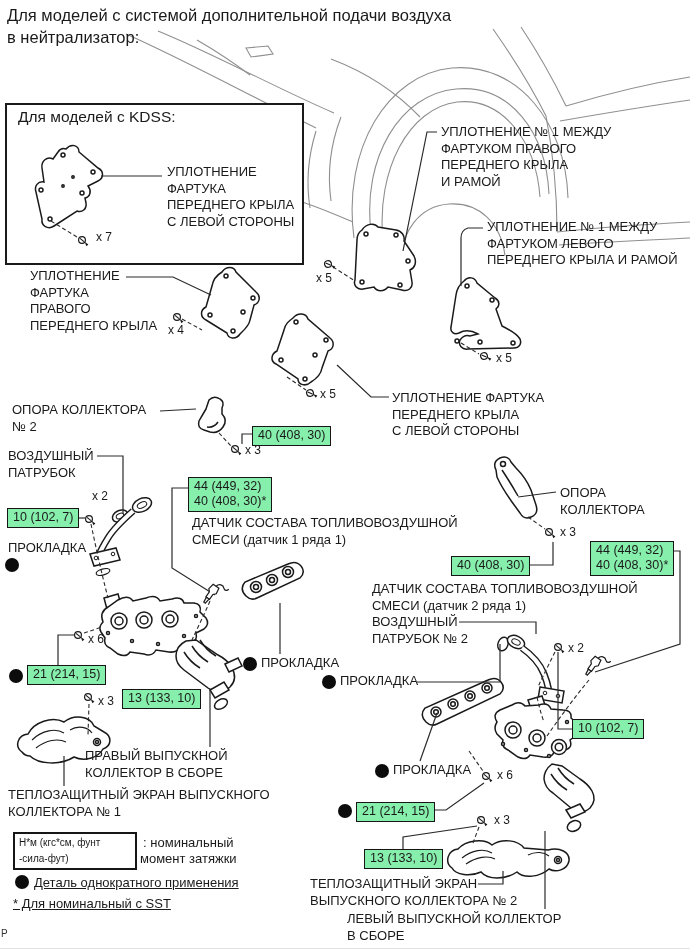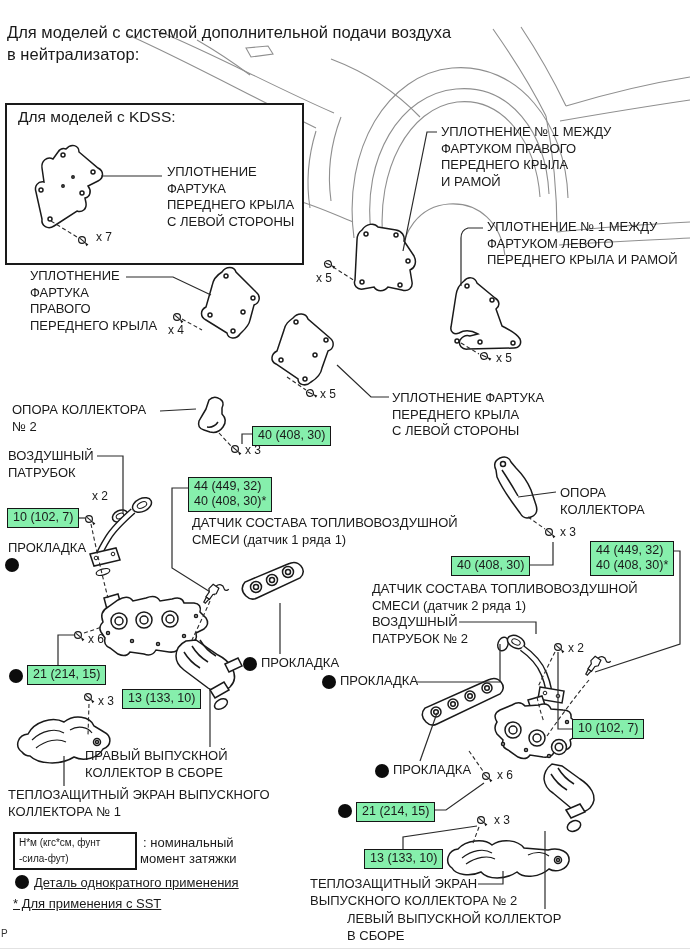--- a/index.html
+++ b/index.html
@@ -274,21 +274,21 @@
     <use href="#scr" transform="translate(486,776)"></use>
     <use href="#scr" transform="translate(481,820)"></use>
   </g>
 
   <g>
     <use href="#sns" transform="translate(212,592) rotate(35)"></use>
     <use href="#sns" transform="translate(594,664) rotate(35)"></use>
   </g>
 </svg>
 
-<div class="hdr" style="left:7px;top:22px">Для моделей с системой дополнительной подачи воздуха
+<div class="hdr" style="left:7px;top:5px">Для моделей с системой дополнительной подачи воздуха
 в нейтрализатор:</div>
 
 <div class="kdss-title" style="left:18px;top:108px">Для моделей с KDSS:</div>
 <div class="lbl" style="left:167px;top:164px">УПЛОТНЕНИЕ
 ФАРТУКА
 ПЕРЕДНЕГО КРЫЛА
 С ЛЕВОЙ СТОРОНЫ</div>
 <div class="cnt" style="left:96px;top:230px">x 7</div>
 
 <div class="lbl" style="left:441px;top:124px">УПЛОТНЕНИЕ № 1 МЕЖДУ
@@ -370,18 +370,18 @@
 ВЫПУСКНОГО КОЛЛЕКТОРА № 2</div>
 <div class="lbl" style="left:347px;top:911px">ЛЕВЫЙ ВЫПУСКНОЙ КОЛЛЕКТОР
 В СБОРЕ</div>
 
 <div class="legbox" style="left:13px;top:832px">Н*м (кгс*см, фунт
 -сила-фут)</div>
 <div class="legdesc" style="left:140px;top:835px">: номинальный
 момент затяжки</div>
 <div class="dot" style="left:15px;top:875px"></div>
 <div class="note" style="left:34px;top:875px">Деталь однократного применения</div>
-<div class="note" style="left:13px;top:896px">* Для применения с SST</div>
+<div class="note" style="left:13px;top:896px">* Для номинальный с SST</div>
 
 <div class="pmark" style="left:1px;top:928px">P</div>
 <div class="pageline"></div>
 
 </div>
 
 </body></html>

